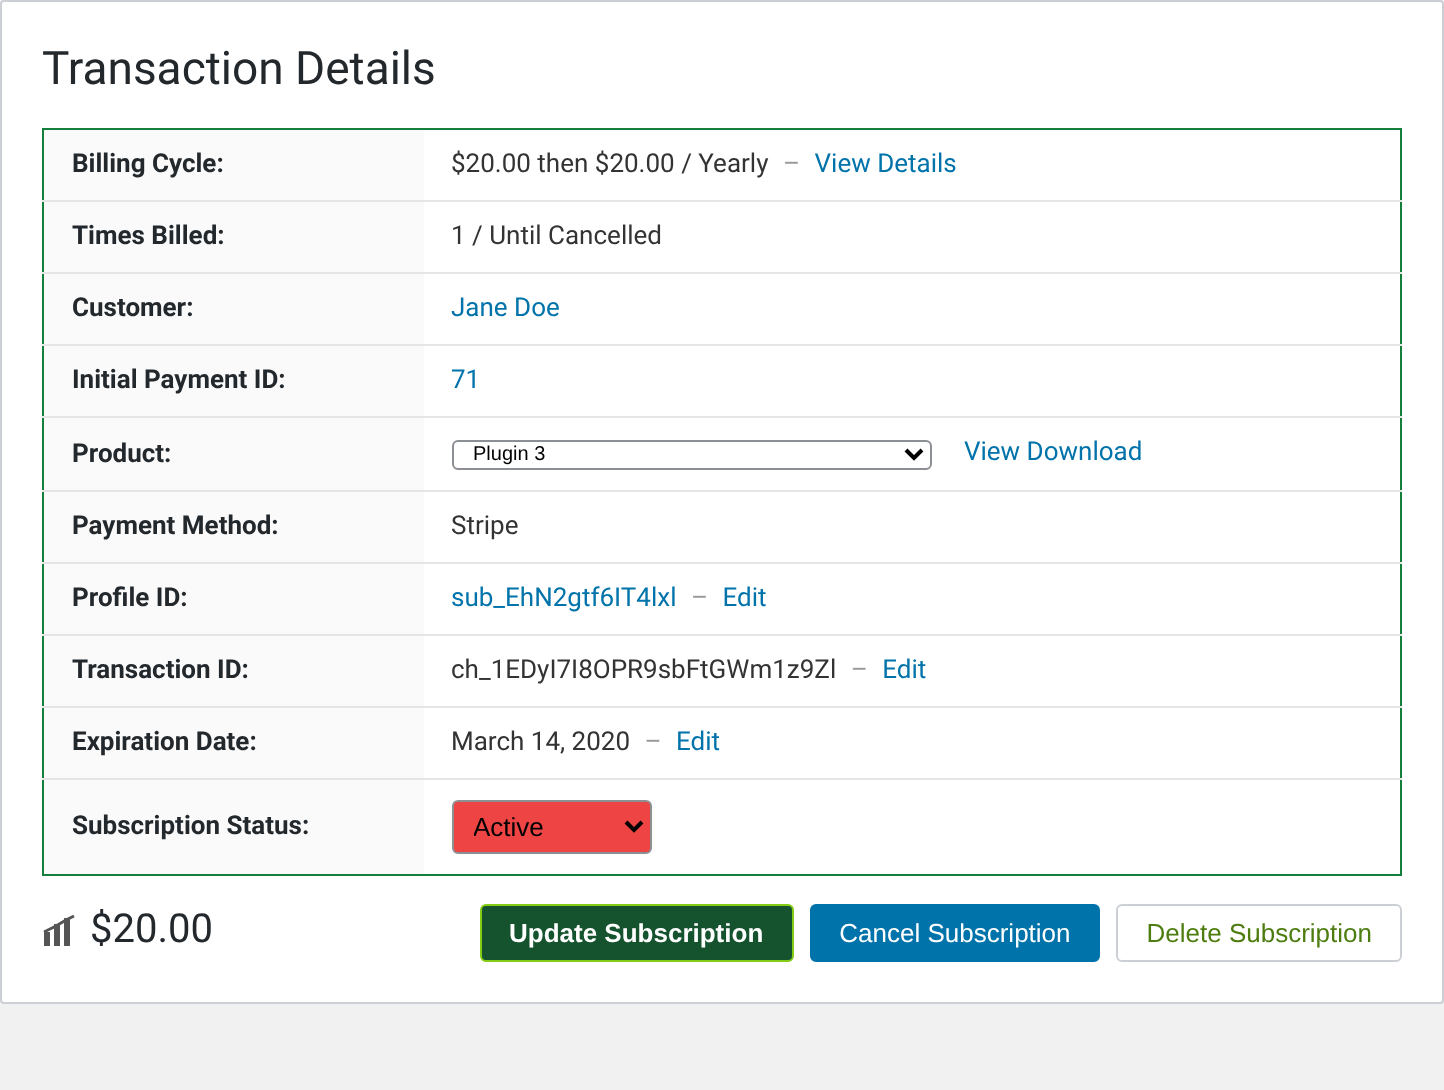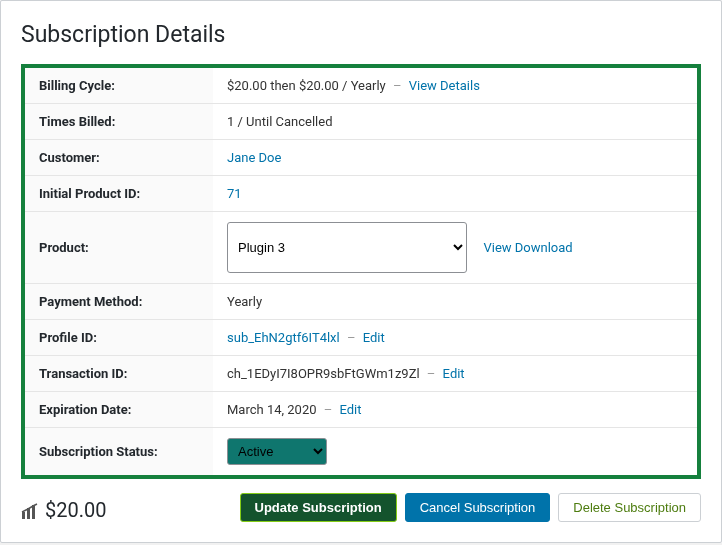--- a/index.html
+++ b/index.html
@@ -18,21 +18,21 @@
     }
     .page-title {
       font-size: 23px;
       font-weight: 400;
       color: #23282d;
       margin-bottom: 16px;
     }
     .details-table {
       width: 100%;
       border-collapse: collapse;
-      border: 4px solid #15803d;
+      border: 1px solid #15803d;
     }
     .details-table tr {
       border-bottom: 1px solid #e5e5e5;
     }
     .details-table tr:last-child {
       border-bottom: none;
     }
     .details-table td {
       padding: 10px 14px;
       vertical-align: middle;
@@ -49,40 +49,40 @@
     .link {
       color: #0073aa;
       text-decoration: none;
       cursor: pointer;
     }
     .separator {
       color: #999;
       margin: 0 4px;
     }
     .product-select {
-      padding: 16px 6px;
+      padding: 0 6px;
       border: 1px solid #8c8f94;
       border-radius: 3px;
       background: #fff;
-      font-size: 13px;
+      font-size: 10px;
       min-width: 240px;
       cursor: pointer;
     }
     .status-select {
       padding: 4px 6px;
       border: 1px solid #8c8f94;
       border-radius: 3px;
-      background: #0f766e;
+      background: #ef4444;
       font-size: 13px;
       min-width: 100px;
       cursor: pointer;
     }
     .footer-row {
       display: flex;
-      align-items: flex-end;
+      align-items: flex-start;
       justify-content: space-between;
       padding: 14px 0 0 0;
     }
     .footer-left {
       display: flex;
       align-items: center;
       gap: 6px;
       font-size: 20px;
       font-weight: 400;
       color: #23282d;
@@ -123,21 +123,21 @@
     .chart-icon {
       display: inline-block;
       width: 18px;
       height: 18px;
     }
   </style>
 </head>
 <body>
 
 <div class="page-container">
-  <h1 class="page-title">Subscription Details</h1>
+  <h1 class="page-title">Transaction Details</h1>
 
   <table class="details-table">
     <tbody>
       <tr>
         <td>Billing Cycle:</td>
         <td>
           <span>$20.00 then $20.00 / Yearly</span>
           <span class="separator">–</span>
           <a class="link">View Details</a>
         </td>
@@ -146,37 +146,37 @@
         <td>Times Billed:</td>
         <td>1 / Until Cancelled</td>
       </tr>
       <tr>
         <td>Customer:</td>
         <td>
           <a class="link">Jane Doe</a>
         </td>
       </tr>
       <tr>
-        <td>Initial Product ID:</td>
+        <td>Initial Payment ID:</td>
         <td>
           <a class="link">71</a>
         </td>
       </tr>
       <tr>
         <td>Product:</td>
         <td>
           <select class="product-select">
           <option value="Plugin 1">Plugin 1</option><option value="Plugin 2">Plugin 2</option><option value="Plugin 3" selected="">Plugin 3</option><option value="Plugin 4">Plugin 4</option></select>
           <span style="display:inline-block; width:10px;"></span>
           <a class="link">View Download</a>
         </td>
       </tr>
       <tr>
         <td>Payment Method:</td>
-        <td>Yearly</td>
+        <td>Stripe</td>
       </tr>
       <tr>
         <td>Profile ID:</td>
         <td>
           <a class="link">sub_EhN2gtf6IT4lxl</a>
           <span class="separator">–</span>
           <a class="link">Edit</a>
         </td>
       </tr>
       <tr>

